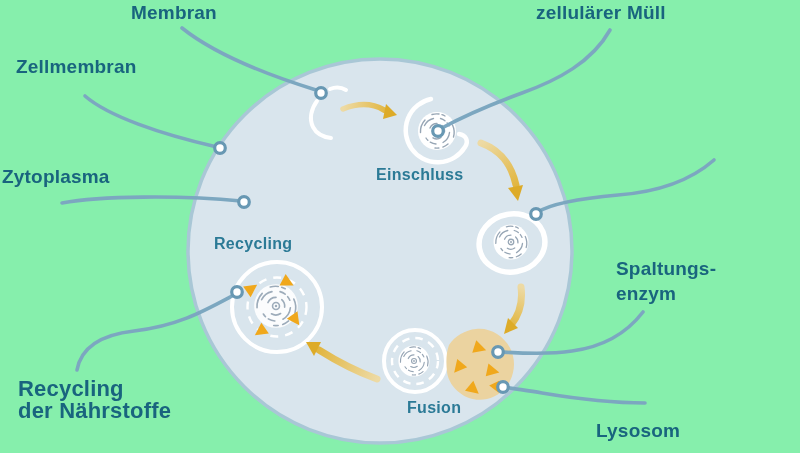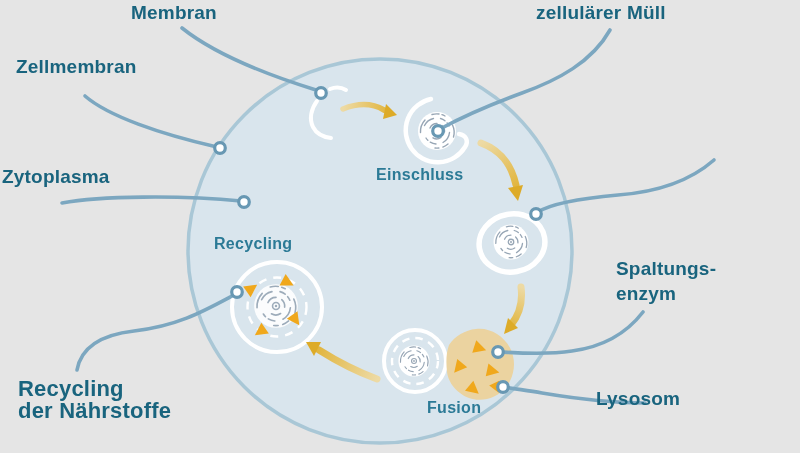--- a/index.html
+++ b/index.html
@@ -1,17 +1,17 @@
 <!DOCTYPE html>
 <html><head>
 <meta charset="utf-8">
 <style>
   html,body{margin:0;padding:0;background:#ffffff;}
   .canvas{
-    position:relative;width:800px;height:453px;background:#e5e5e5;overflow:hidden;
+    position:relative;width:800px;height:453px;background:#86efac;overflow:hidden;
     font-family:"Liberation Sans", sans-serif;
   }
   .canvas svg{position:absolute;left:0;top:0;}
   .label{position:absolute;white-space:nowrap;}
   .callout{
     font-size:19px;font-weight:700;color:#19647e;letter-spacing:.2px;line-height:22px;
   }
   .stage-label{
     font-size:16px;font-weight:700;color:#2b7a96;letter-spacing:.3px;
   }
@@ -136,23 +136,23 @@
   </svg>
 
   <div class="label callout" style="left:131px;top:2px;">Membran</div>
   <div class="label callout" style="left:536px;top:2px;">zellulärer Müll</div>
   <div class="label callout" style="left:16px;top:56px;">Zellmembran</div>
   <div class="label callout" style="left:2px;top:166px;">Zytoplasma</div>
   <div class="label callout" style="left:616px;top:256px;line-height:25px;">
     <span>Spaltungs-</span>
     <span>enzym</span>
   </div>
-  <div class="label callout" style="left:596px;top:388px;">Lysosom</div>
+  <div class="label callout" style="left:596px;top:420px;">Lysosom</div>
   <div class="label callout" style="left:18px;top:378px;line-height:22px;font-size:22px;">
     <span>Recycling</span>
     <span>der Nährstoffe</span>
   </div>
 
   <div class="label stage-label" style="left:376px;top:166px;">Einschluss</div>
   <div class="label stage-label" style="left:214px;top:235px;">Recycling</div>
-  <div class="label stage-label" style="left:407px;top:399px;margin-left:20px;">Fusion</div>
+  <div class="label stage-label" style="left:407px;top:399px;">Fusion</div>
 
 </div>
 
 </body></html>

